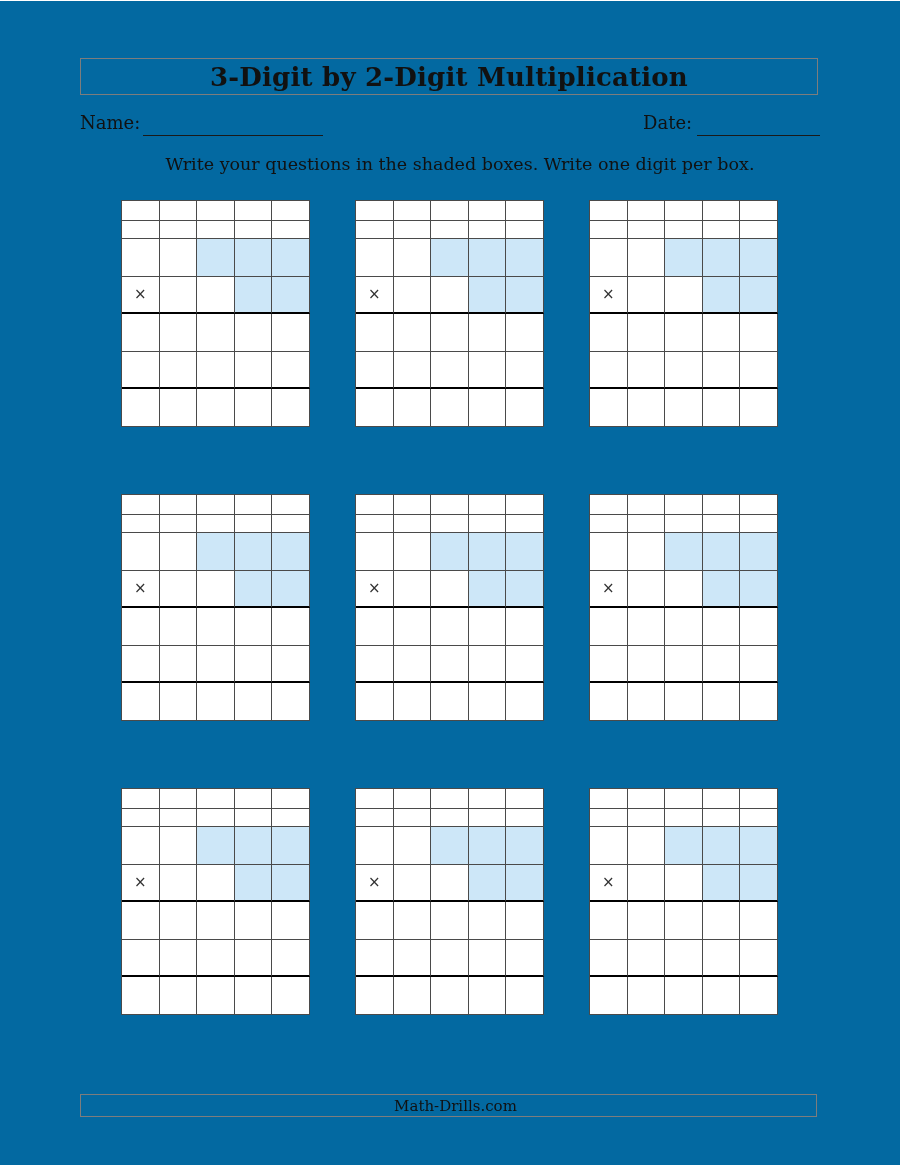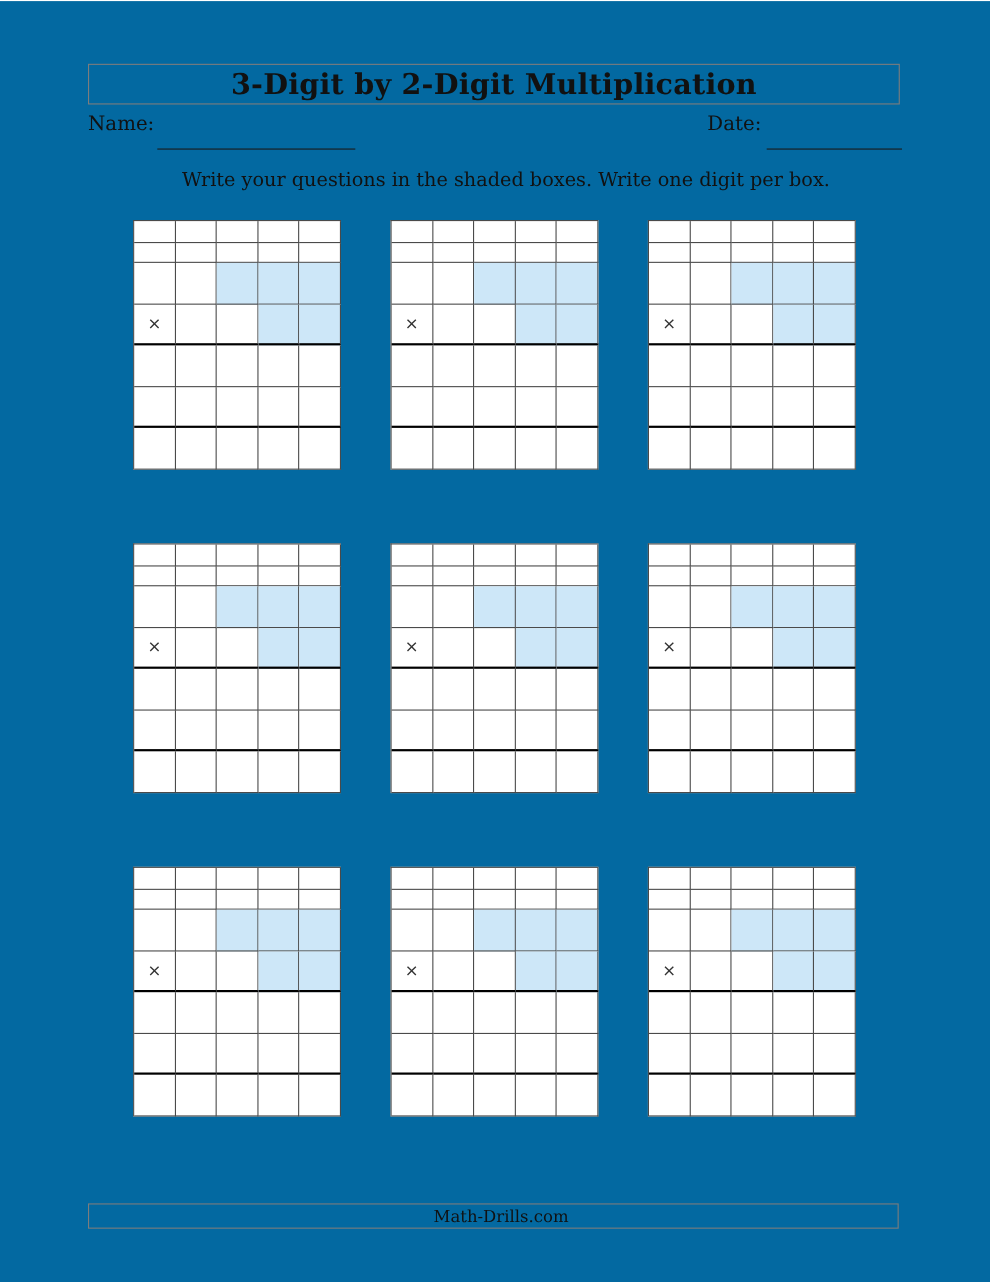--- a/index.html
+++ b/index.html
@@ -26,21 +26,21 @@
   .title-box h1 {
     font-size: 26px;
     font-weight: bold;
     letter-spacing: 0.2px;
     color: #111;
   }
 
   
   .name-label, .date-label {
     position: absolute;
-    top: 101px;
+    top: 111px;
     font-size: 18px;
     color: #111;
   }
   .name-label { left: 80px; }
   .date-label { left: 643px; }
   .write-line {
     position: absolute;
     top: 121px;
     height: 14px;
     border-bottom: 1.5px solid #1a1a1a;

